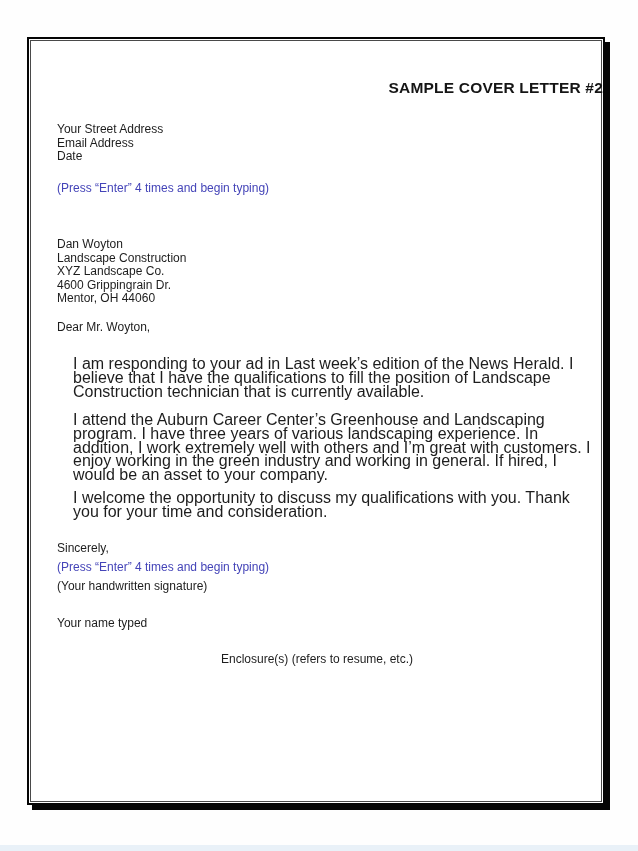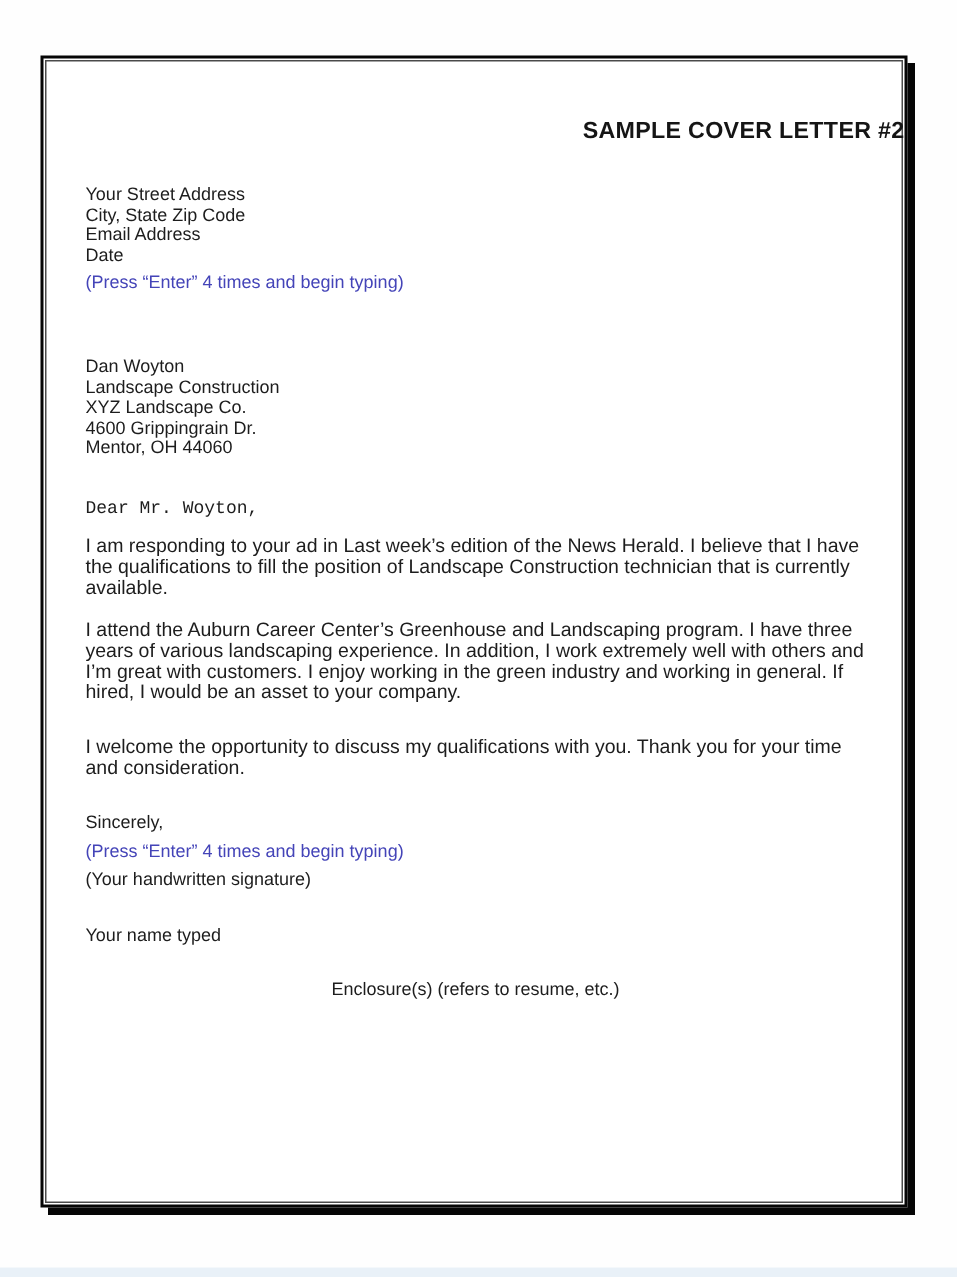--- a/index.html
+++ b/index.html
@@ -32,26 +32,26 @@
   .title {
     top: 40px;
     left: 0; right: 0;
     text-align: right;
     font-size: 15.5px;
     font-weight: bold;
     letter-spacing: 0.2px;
     color: #151515;
   }
   .line { font-size: 12px; line-height: 13.5px; color: #1d1d1d; }
-  .para { font-size: 13px; line-height: 13.8px; color: #1d1d1d; width: 527px; }
+  .para { font-size: 16px; line-height: 13.8px; color: #1d1d1d; width: 527px; margin-left: 16px; }
   .blue  { color: #4444b8; }
   .sender-block    { top: 84px; }
   .instruction-1   { top: 143px; }
   .recipient-block { top: 199px; }
-  .salutation      { top: 294px; font-family: Liberation Mono, monospace; }
+  .salutation      { top: 282px; }
   .para-1          { top: 318px; }
   .para-2          { top: 374px; }
   .para-3          { top: 452px; }
   .closing         { top: 503px; }
   .instruction-2   { top: 522px; }
   .signature-note  { top: 541px; }
   .typed-name      { top: 578px; }
   .enclosure       { top: 614px; text-align: center; }
   .bottom-strip {
     position: absolute;
@@ -64,21 +64,20 @@
 <body>
 
 <div class="canvas">
   <div class="page">
     <div class="page-inner-line"></div>
 
     <div class="abs title">SAMPLE COVER LETTER #2</div>
 
     <div class="abs sender-block">
       <div class="line">Your Street Address</div>
-      <div class="line">City, State Zip Code</div>
       <div class="line">Email Address</div>
       <div class="line">Date</div>
     </div>
 
     <div class="abs line blue instruction-1">(Press “Enter” 4 times and begin typing)</div>
 
     <div class="abs recipient-block">
       <div class="line">Dan Woyton</div>
       <div class="line">Landscape Construction</div>
       <div class="line">XYZ Landscape Co.</div>

